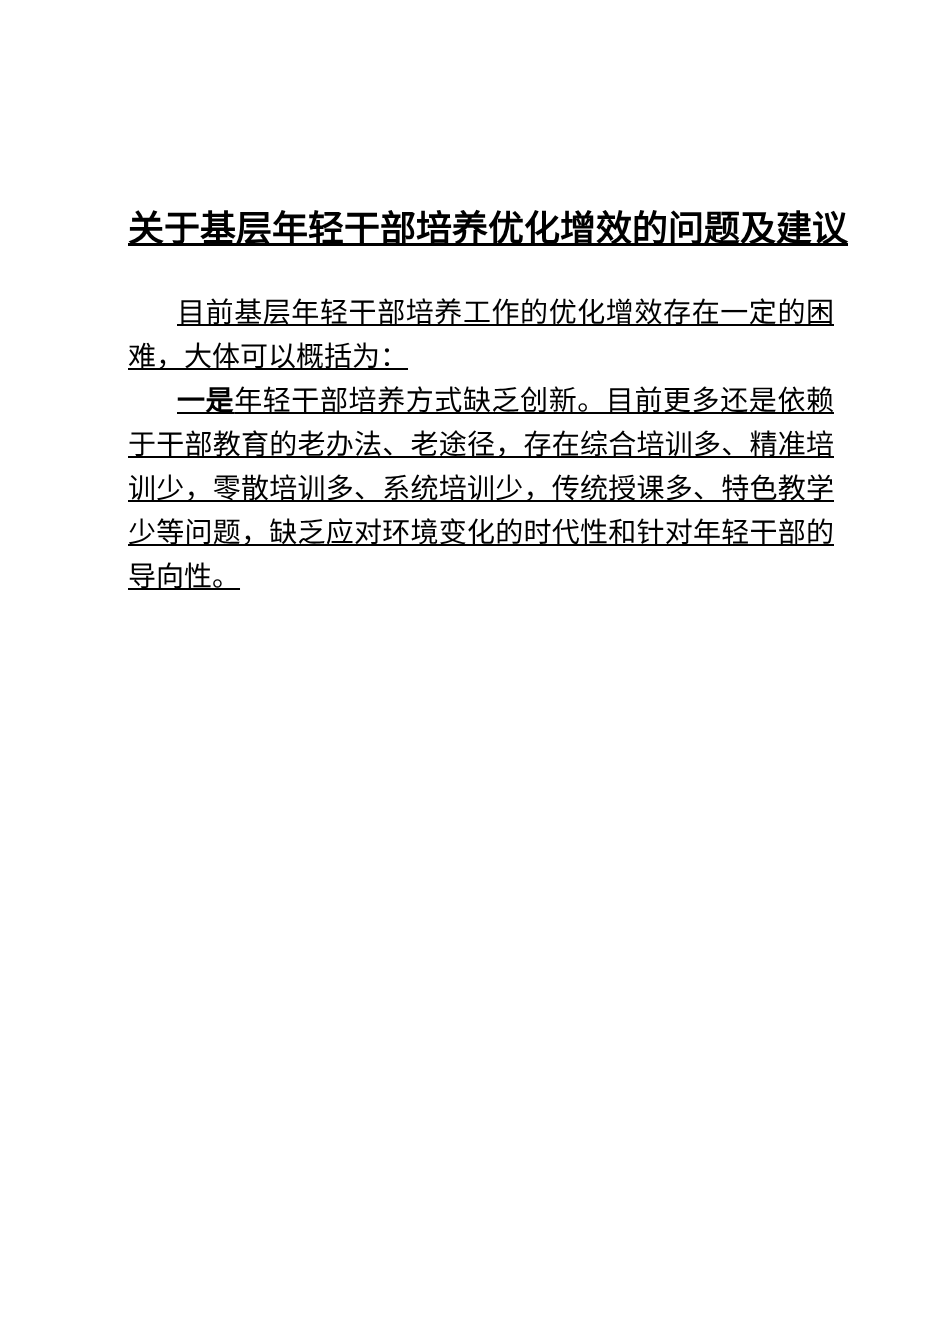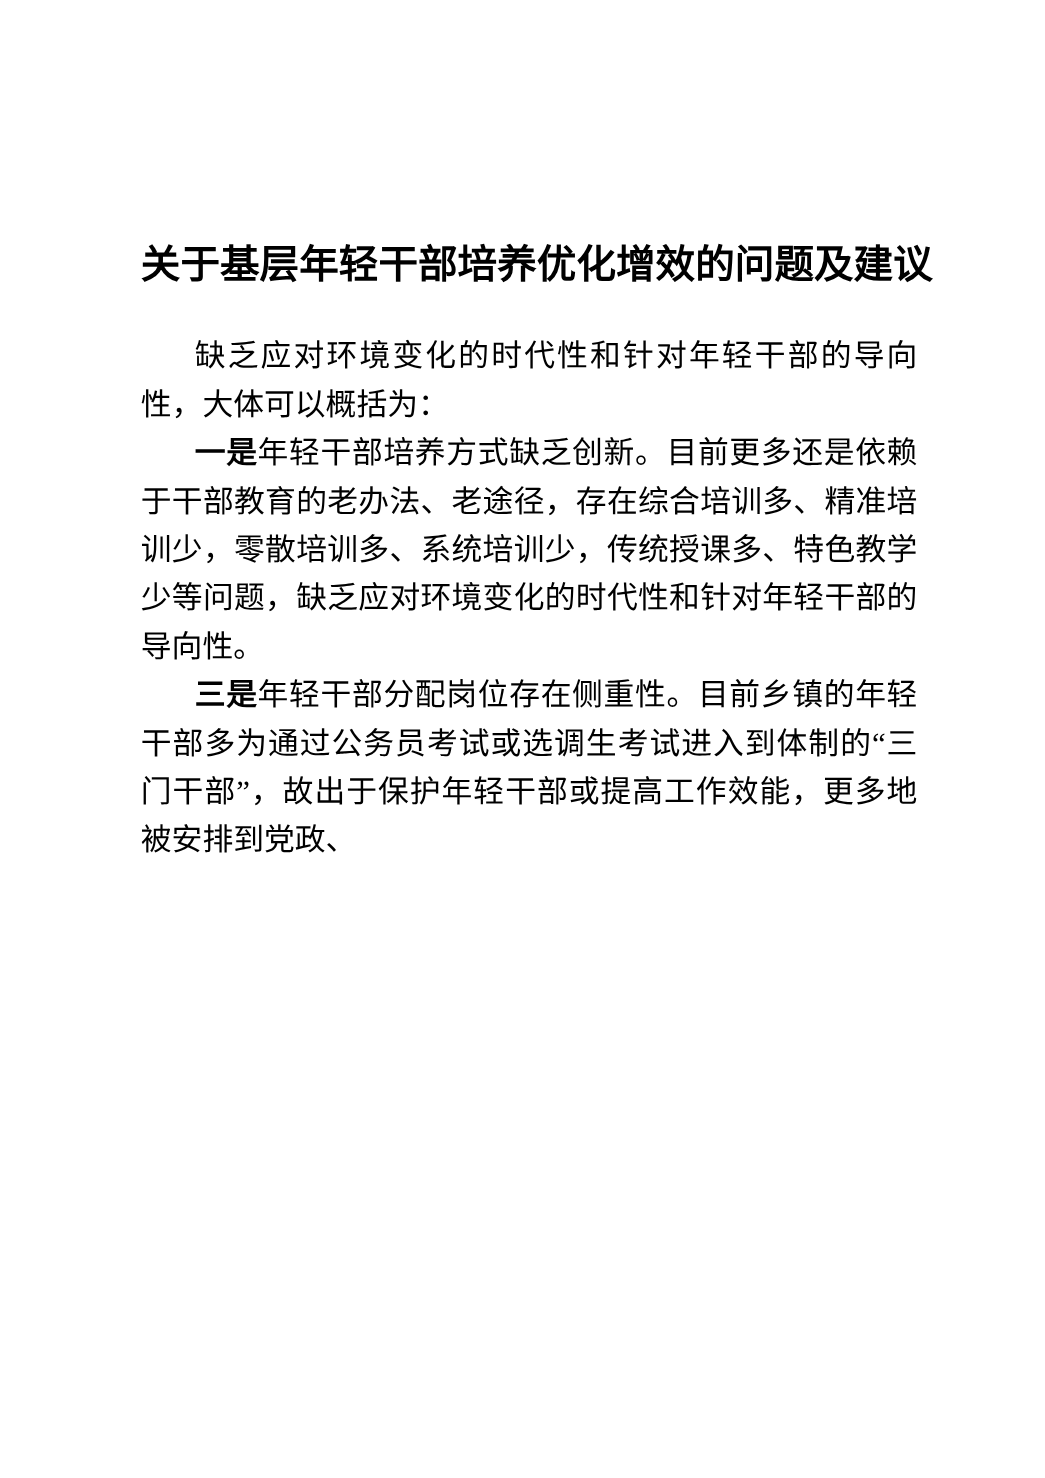--- a/index.html
+++ b/index.html
@@ -12,22 +12,23 @@
     width: 950px;
     height: 1344px;
     background: #ffffff;
     color: #000000;
     font-family: "Liberation Serif", "DejaVu Serif", serif;
     overflow: hidden;
   }
   .content {
     position: absolute;
     left: 128px;
-    top: 16px;
+    top: 4px;
     width: 706px;
+    text-decoration: underline;
   }
   .doc-title {
     margin: 201px 0 0 0;
     font-size: 36px;
     font-weight: bold;
     line-height: 48px;
     text-align: center;
     white-space: nowrap;
     letter-spacing: 0;
   }
@@ -51,22 +52,21 @@
 <body>
 
 <div class="page">
   <div class="content">
 
     <h1 class="doc-title">关于基层年轻干部培养优化增效的问题及建议</h1>
 
     <div class="doc-body">
 
 
-      <p><span class="lead"></span><span>缺乏应对环境变化的时代性和针对年轻干部的导向性，大体可以概括为：</span></p>
+      <p><span class="lead"></span><span>目前基层年轻干部培养工作的优化增效存在一定的困难，大体可以概括为：</span></p>
 
       <p><span class="lead">一是</span><span>年轻干部培养方式缺乏创新。目前更多还是依赖于干部教育的老办法、老途径，存在综合培训多、精准培训少，零散培训多、系统培训少，传统授课多、特色教学少等问题，缺乏应对环境变化的时代性和针对年轻干部的导向性。</span></p>
 
 
-      <p><span class="lead">三是</span><span>年轻干部分配岗位存在侧重性。目前乡镇的年轻干部多为通过公务员考试或选调生考试进入到体制的“三门干部”，故出于保护年轻干部或提高工作效能，更多地被安排到党政、</span></p>
 
     </div>
   </div>
 </div>
 
 </body></html>

